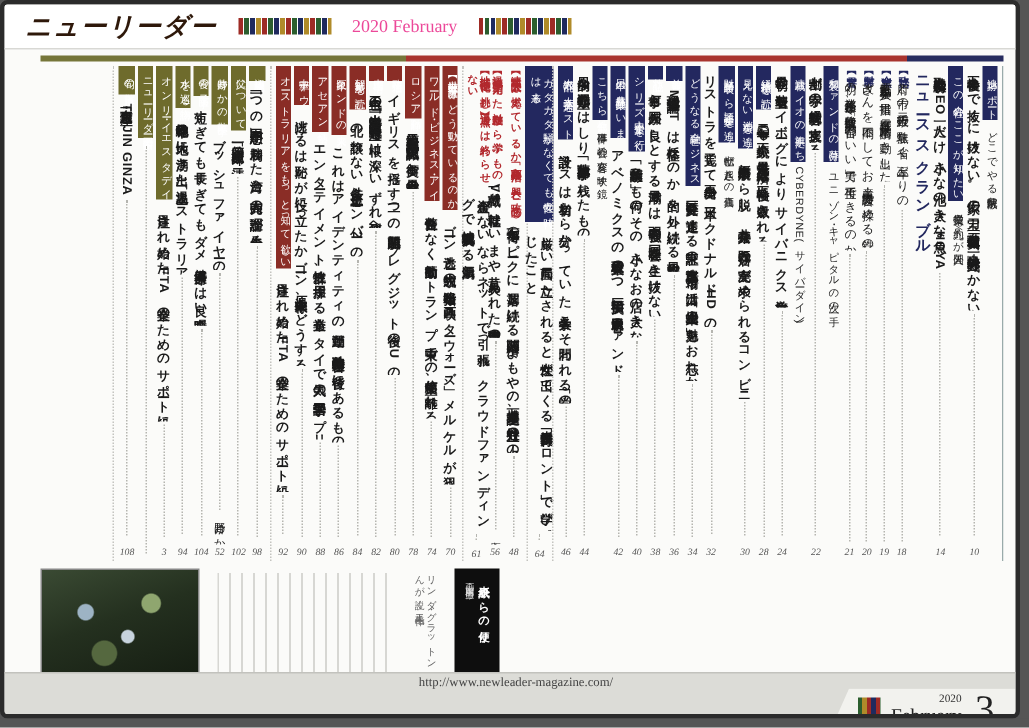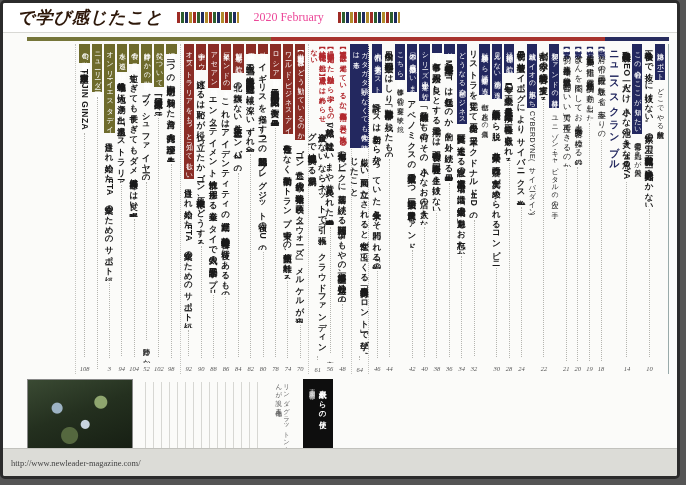--- a/index.html
+++ b/index.html
@@ -55,38 +55,38 @@
   #caplines{width:118px;height:70px;margin-top:3px;
      background:repeating-linear-gradient(90deg,#d7d7d3 0 1px,transparent 1px 8px);}
   #sidenote{font-size:6.5px;color:#666;height:72px;letter-spacing:.5px;}
   #coverbox{width:30px;height:84px;background:#0e0e0e;color:#fff;display:flex;
      flex-direction:row-reverse;justify-content:center;gap:3px;padding:5px 2px;box-sizing:border-box;}
   #coverbox .vt{letter-spacing:1px;}
   #cb-t{font-size:7.5px;font-weight:bold;}
   #cb-a{font-size:6px;color:#ddd;}
   
   #ftr{position:absolute;left:0;right:0;bottom:0;height:27px;background:#dcdcd7;
-       border-top:1px solid #c2c2bd;display:flex;align-items:center;}
+       border-top:1px solid #c2c2bd;display:flex;align-items:center;flex-direction:column;}
   #url{font-family:"Liberation Serif",serif;font-size:8.5px;color:#444;margin-left:8px;}
   #fright{margin-left:auto;display:flex;align-items:center;gap:7px;background:#f2f2ee;
        height:100%;padding:0 14px 0 18px;clip-path:polygon(12px 0,100% 0,100% 100%,0 100%);}
   #ficon{width:15px;height:15px;background:repeating-linear-gradient(90deg,
        #2c5e2e 0 3px,#b08b2a 3px 6px,#9e2b25 6px 9px,#1f2a5e 9px 12px,#9e2b25 12px 15px);}
   #fdate{display:flex;flex-direction:column;align-items:flex-end;line-height:1;}
   #fyear{font-family:"Liberation Serif",serif;font-size:7.5px;color:#333;}
   #fmonth{font-family:"Liberation Serif",serif;font-size:13px;color:#222;}
   #fpage{font-family:"Liberation Serif",serif;font-size:26px;color:#222;margin-left:2px;}
 </style>
 </head>
 <body>
 
 <div id="page">
 
   <div id="hdr">
-    <span id="logo">で学び感じたこと</span>
+    <span id="logo">ニューリーダー</span>
     <span class="stripes"></span>
     <span id="issue">2020 February</span>
     <span class="stripes"></span>
   </div>
 
   <div id="band"></div>
 
   <div id="toc">
       <div class="sec">
         <div class="art article">
@@ -482,15 +482,23 @@
     <div id="caplines"></div>
     <div id="sidenote" class="vt">リンダ・グラットンさんが説く人生二毛作</div>
     <div id="coverbox">
       <span id="cb-t" class="vt">表紙からの便り</span>
       <span id="cb-a" class="vt">画家・岡田修二</span>
     </div>
   </div>
 
   <div id="ftr">
     <span id="url">http://www.newleader-magazine.com/</span>
+    <div id="fright">
+      <span id="ficon"></span>
+      <span id="fdate">
+        <span id="fyear">2020</span>
+        <span id="fmonth">February</span>
+      </span>
+      <span id="fpage">3</span>
+    </div>
   </div>
 
 </div>
 
 </body></html>

